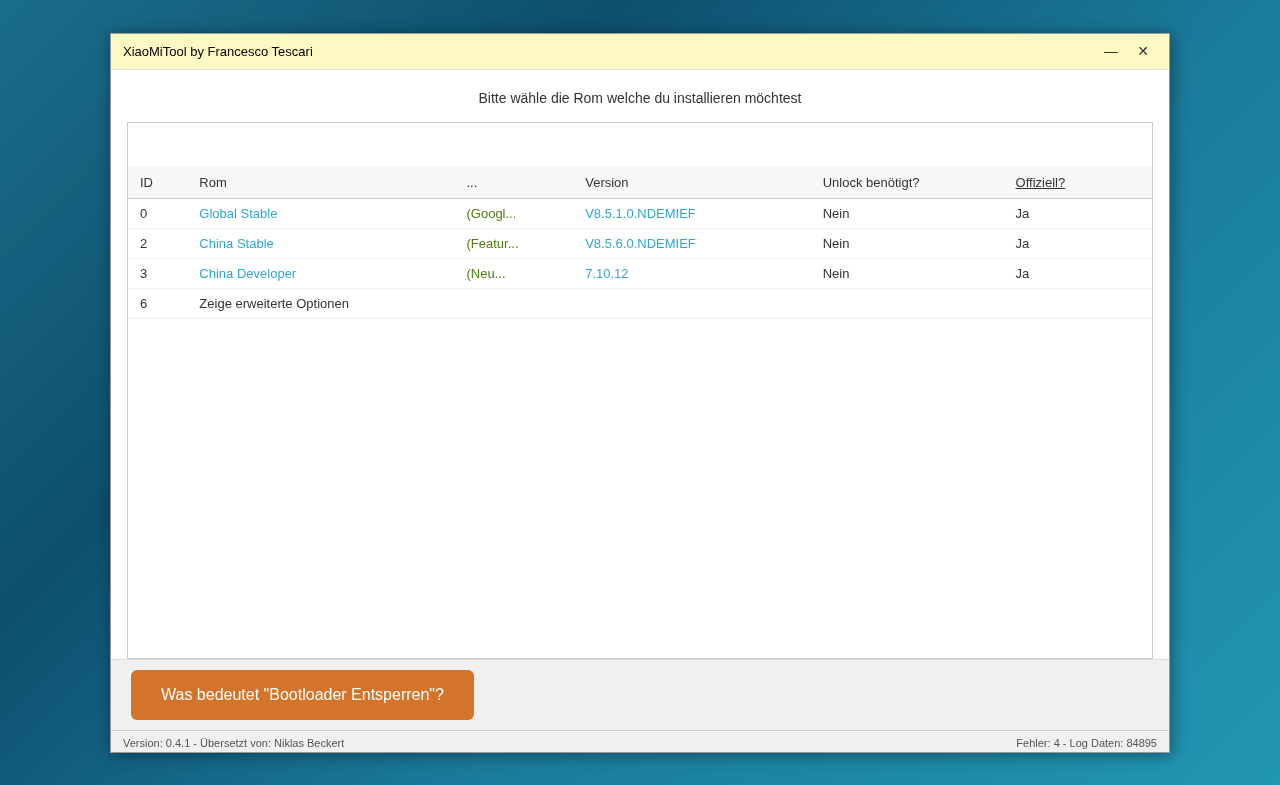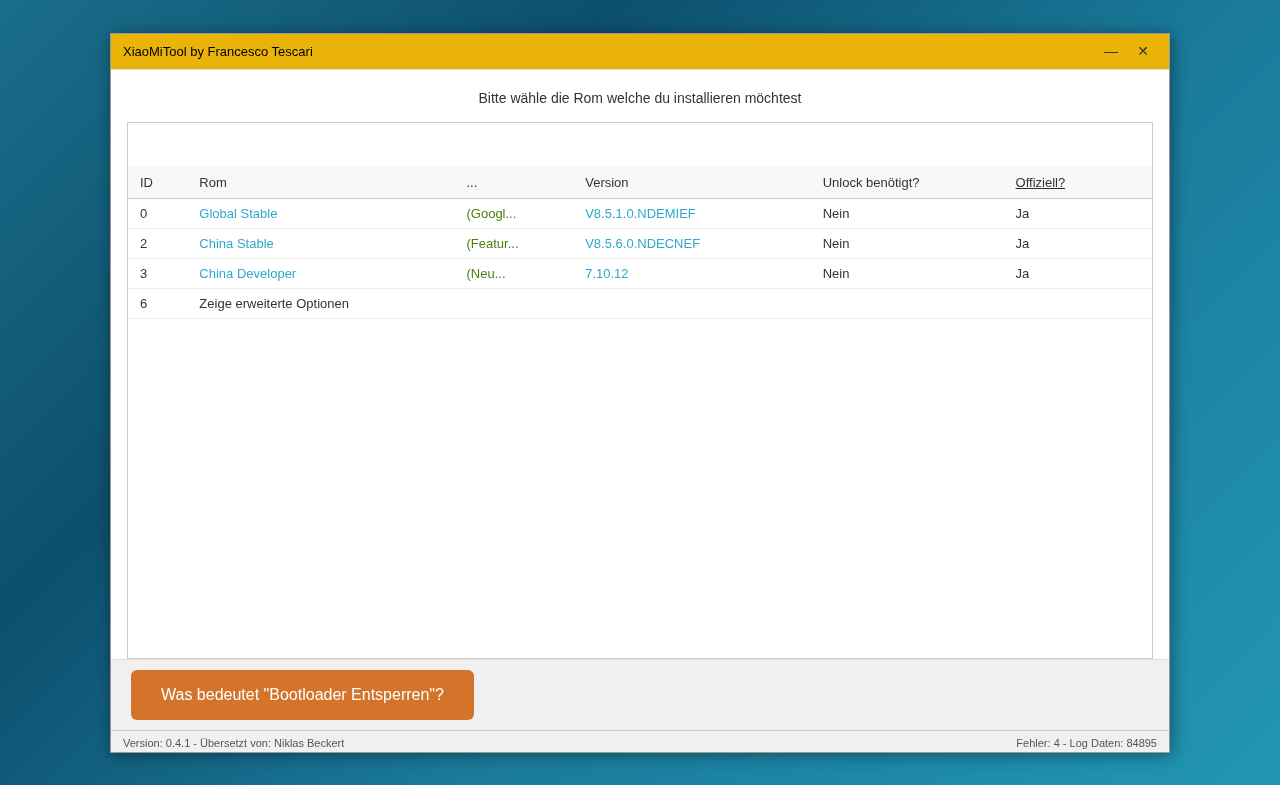--- a/index.html
+++ b/index.html
@@ -23,21 +23,21 @@
       width: 1060px;
       height: 720px;
       background: #f0f0f0;
       border: 1px solid #999;
       box-shadow: 2px 2px 15px rgba(0,0,0,0.4);
       display: flex;
       flex-direction: column;
     }
 
     .title-bar {
-      background: #eab308;
+      background: #fef9c3;
       padding: 5px 12px;
       display: flex;
       align-items: center;
       justify-content: space-between;
       border-bottom: 1px solid #ddd;
       min-height: 36px;
     }
 
     .title-bar-text {
       font-size: 13px;
@@ -228,21 +228,21 @@
             <td class="rom-extra">(Googl...</td>
             <td class="version-text">V8.5.1.0.NDEMIEF</td>
             <td class="nein-text">Nein</td>
             <td class="ja-text">Ja</td>
           </tr>
 
           <tr>
             <td>2</td>
             <td class="rom-name">China Stable</td>
             <td class="rom-extra">(Featur...</td>
-            <td class="version-text">V8.5.6.0.NDECNEF</td>
+            <td class="version-text">V8.5.6.0.NDEMIEF</td>
             <td class="nein-text">Nein</td>
             <td class="ja-text">Ja</td>
           </tr>
 
           <tr>
             <td>3</td>
             <td class="rom-name">China Developer</td>
             <td class="rom-extra">(Neu...</td>
             <td class="version-text">7.10.12</td>
             <td class="nein-text">Nein</td>

